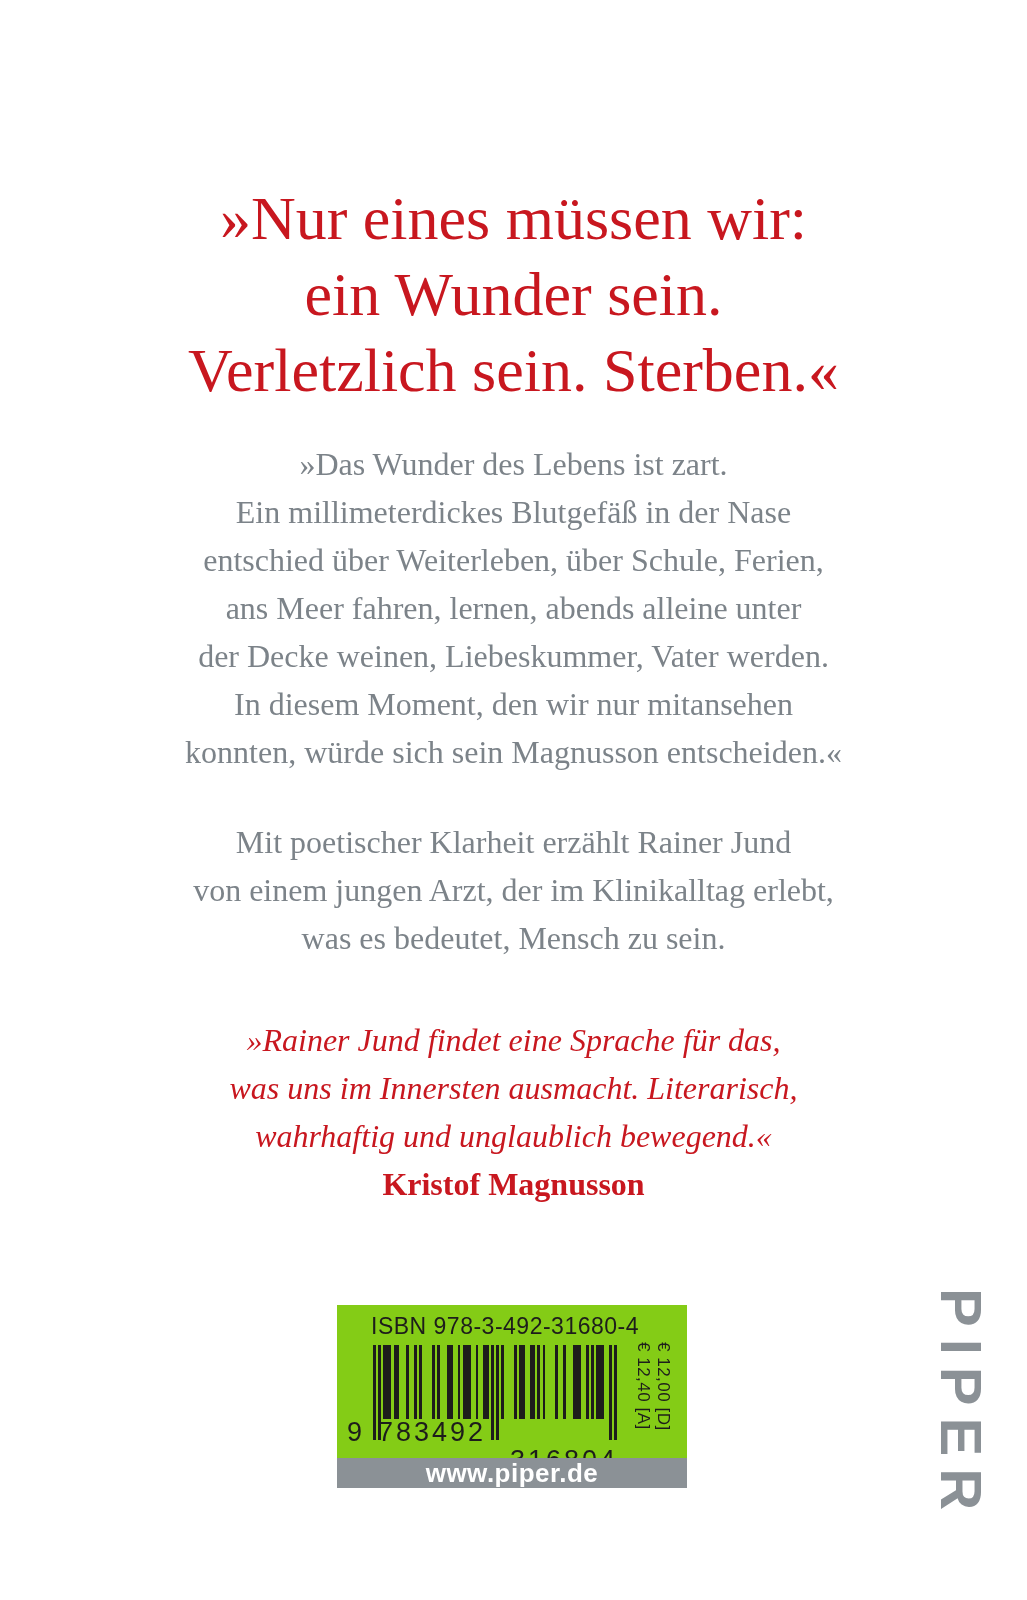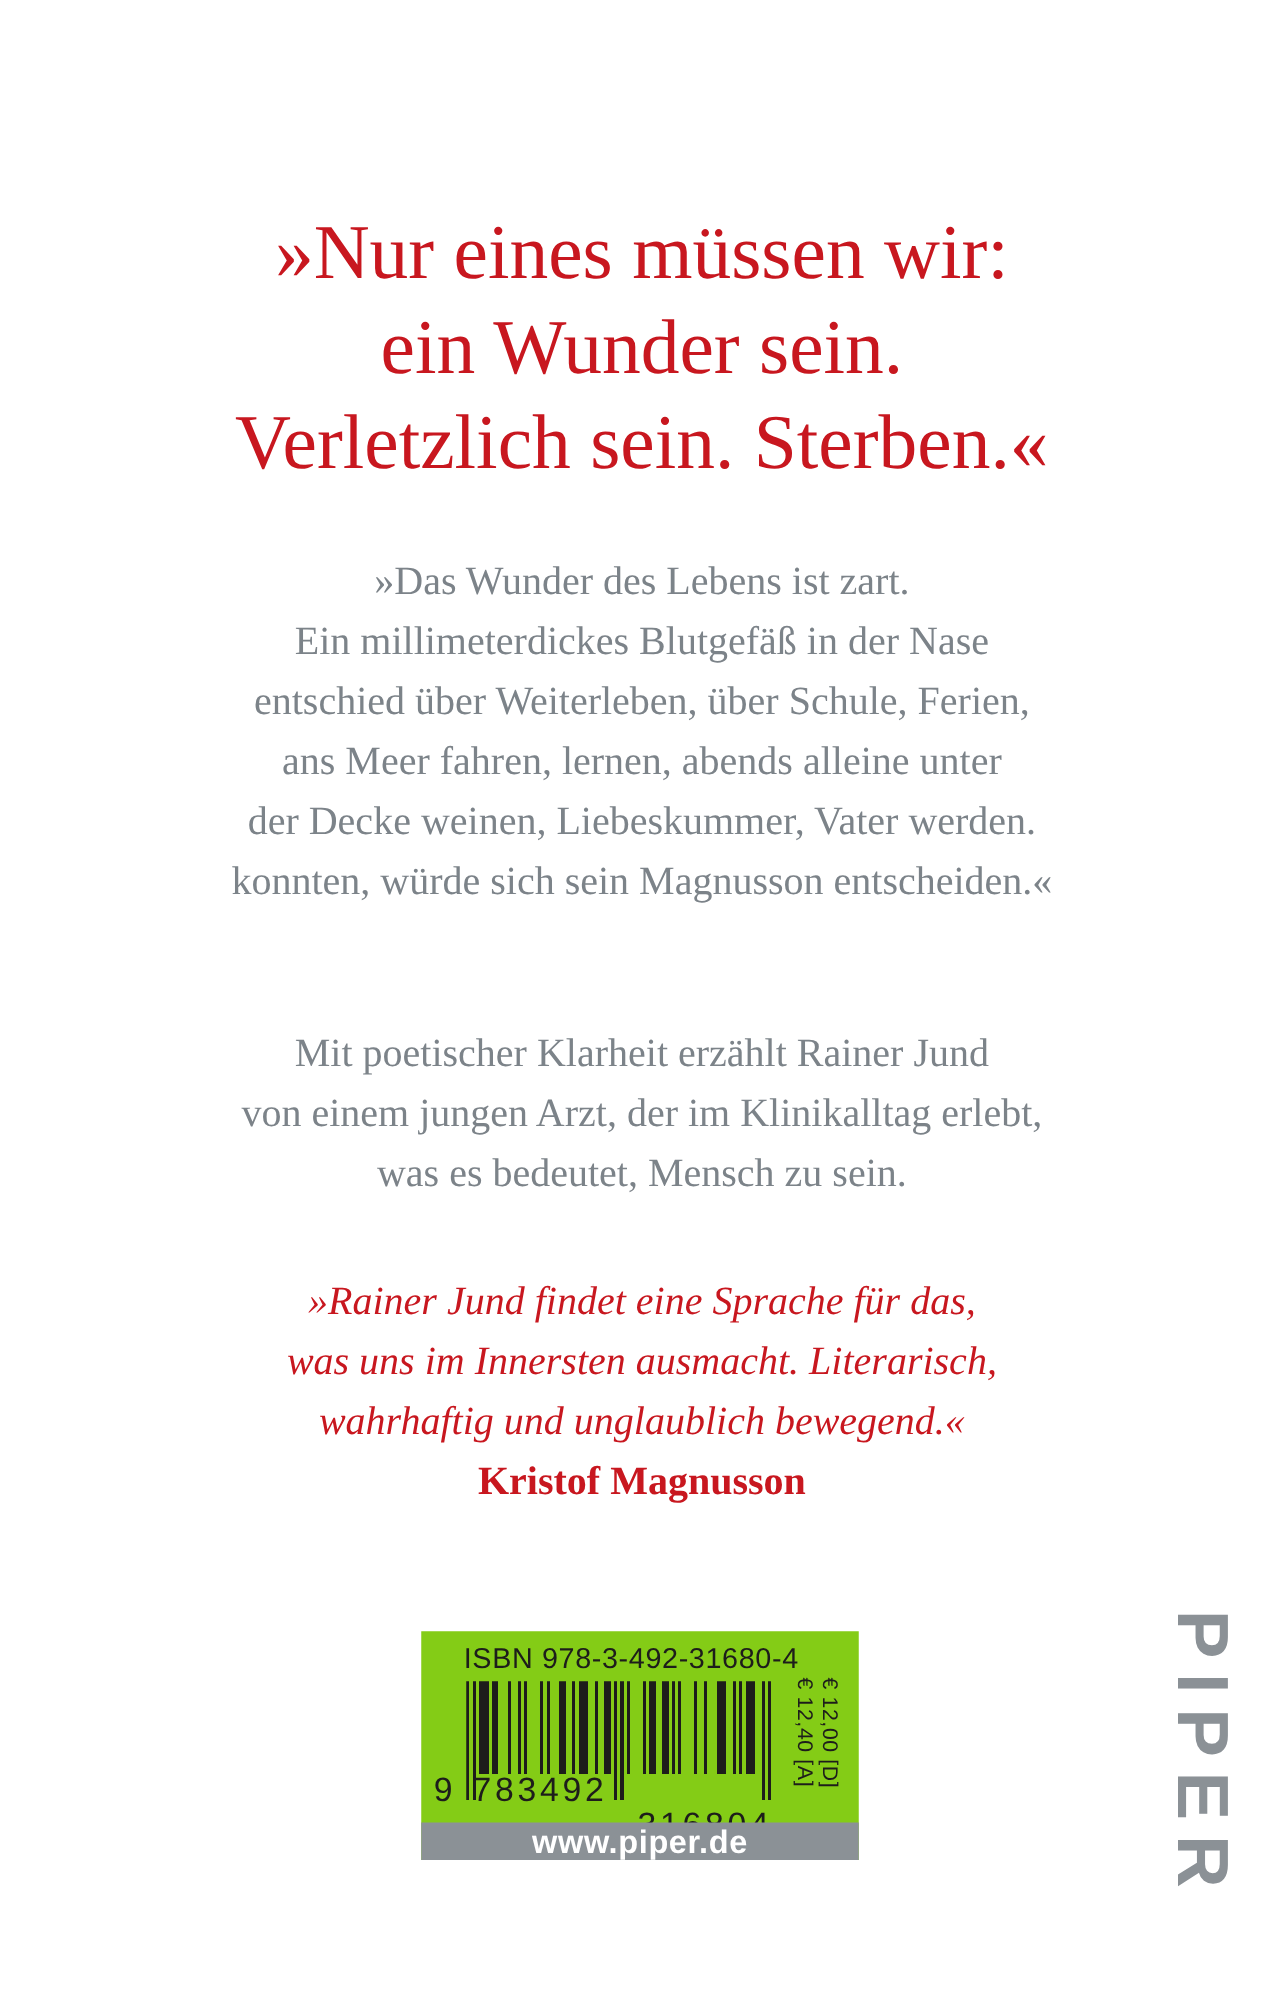--- a/index.html
+++ b/index.html
@@ -3,21 +3,21 @@
 <meta charset="utf-8">
 <style>
   html,body{margin:0;padding:0;}
   body{
     width:1027px;height:1600px;position:relative;overflow:hidden;
     background:var(--bg,#ffffff);
     font-family:"Liberation Serif",serif;
   }
   .cover{position:absolute;inset:0;}
   .block{position:absolute;left:0;width:1027px;text-align:center;}
-  .headline{top:164px;font-size:62px;line-height:76px;color:var(--red,#c8171f);}
+  .headline{top:180px;font-size:62px;line-height:76px;color:var(--red,#c8171f);}
   .synopsis{top:440px;font-size:32px;line-height:48px;color:var(--gray,#7c8389);}
   .about{top:818px;font-size:32px;line-height:48px;color:var(--gray,#7c8389);}
   .blurb{top:1016px;font-size:32px;line-height:48px;font-style:italic;color:var(--red,#c8171f);}
   .blurb-author{top:1160px;font-size:32px;line-height:48px;color:var(--red,#c8171f);font-weight:bold;}
 
   .barcode-label{
     position:absolute;left:337px;top:1305px;width:350px;height:183px;
     background:#84cc16;font-family:"Liberation Sans",sans-serif;
     color:var(--bar,#1d1d1b);
   }
@@ -55,20 +55,21 @@
     <div>ein Wunder sein.</div>
     <div>Verletzlich sein. Sterben.«</div>
   </section>
 
   <section class="block synopsis">
     <div>»Das Wunder des Lebens ist zart.</div>
     <div>Ein millimeterdickes Blutgefäß in der Nase</div>
     <div>entschied über Weiterleben, über Schule, Ferien,</div>
     <div>ans Meer fahren, lernen, abends alleine unter</div>
     <div>der Decke weinen, Liebeskummer, Vater werden.</div>
+    <div>In diesem Moment, den wir nur mitansehen</div>
     <div>konnten, würde sich sein Magnusson entscheiden.«</div>
   </section>
 
   <section class="block blurb">
     <div>»Rainer Jund findet eine Sprache für das,</div>
     <div>was uns im Innersten ausmacht. Literarisch,</div>
     <div>wahrhaftig und unglaublich bewegend.«</div>
   </section>
 
   <section class="block about">

